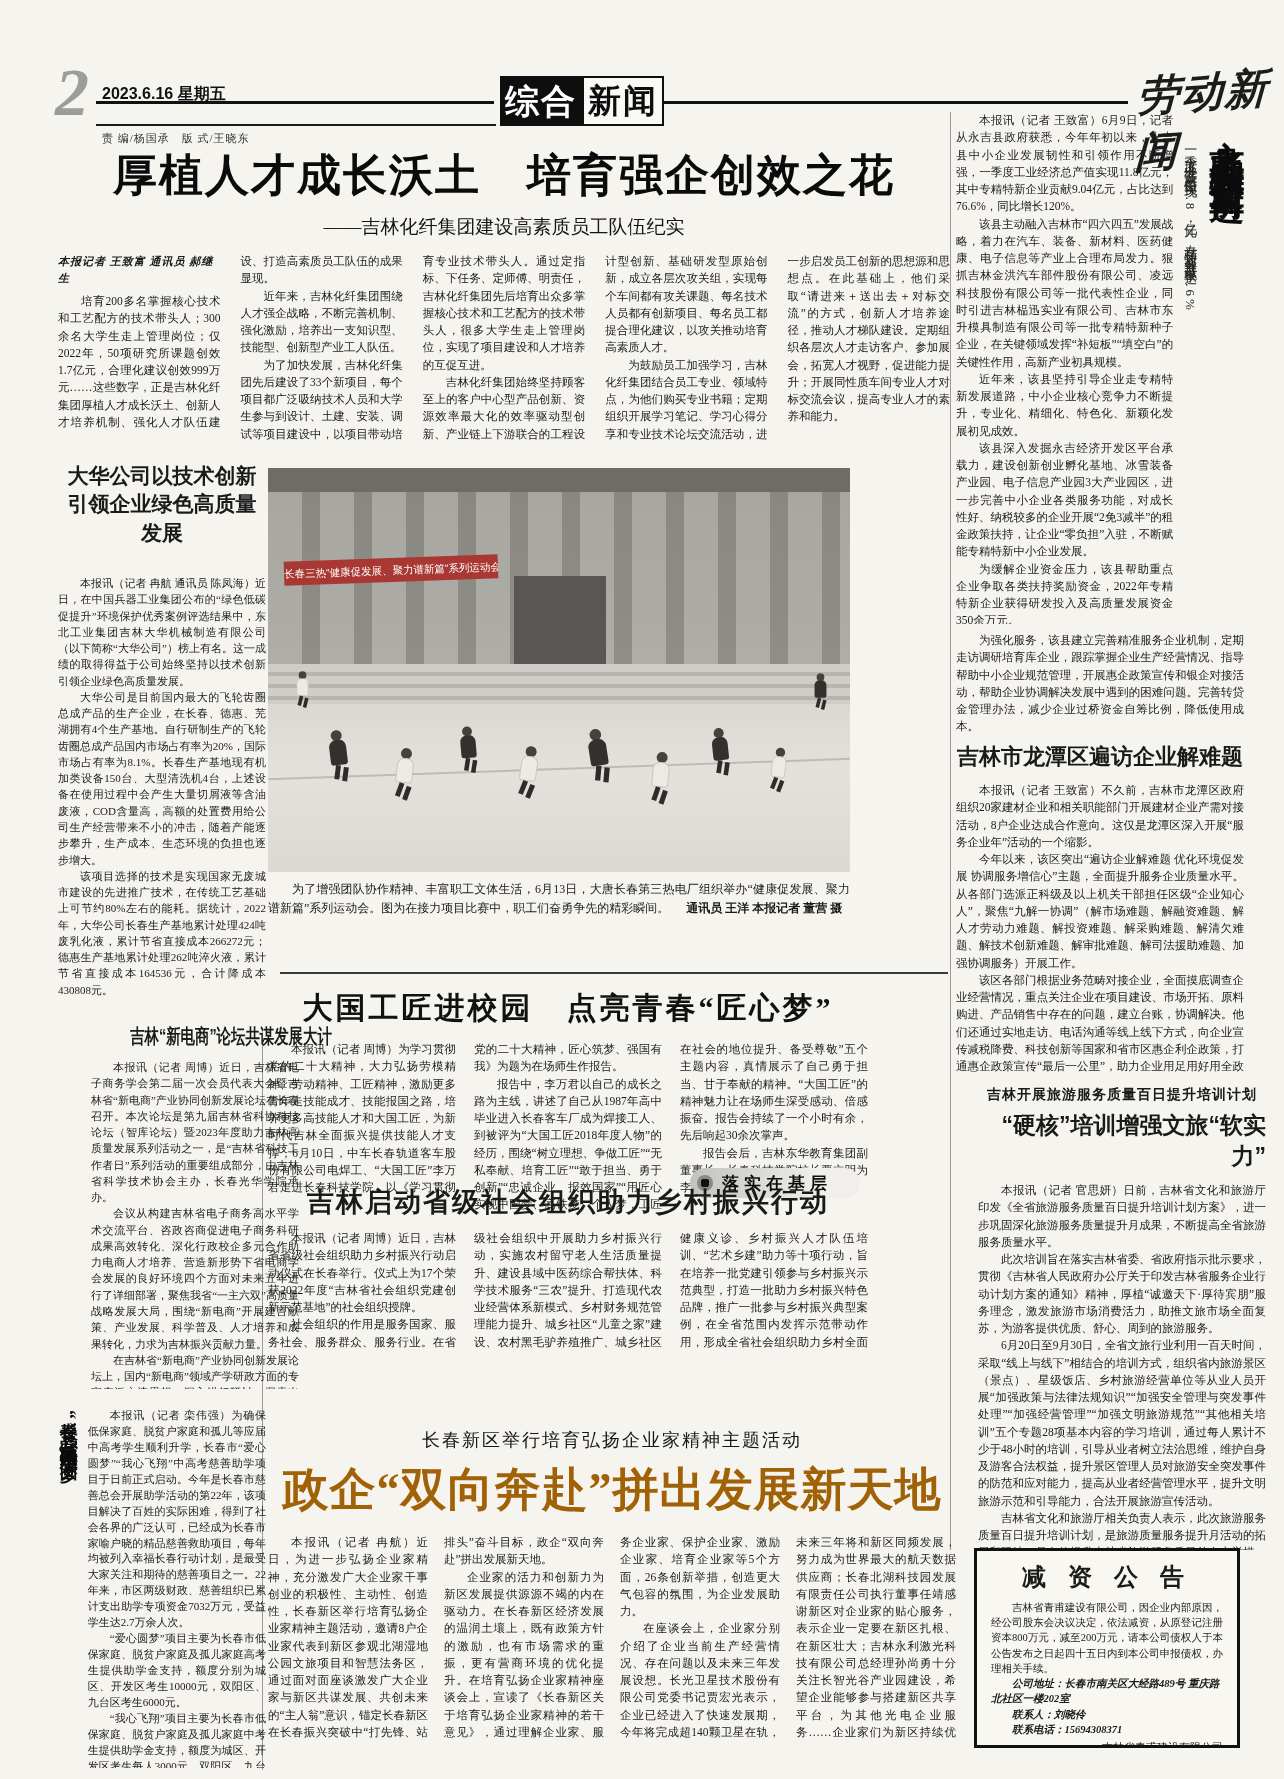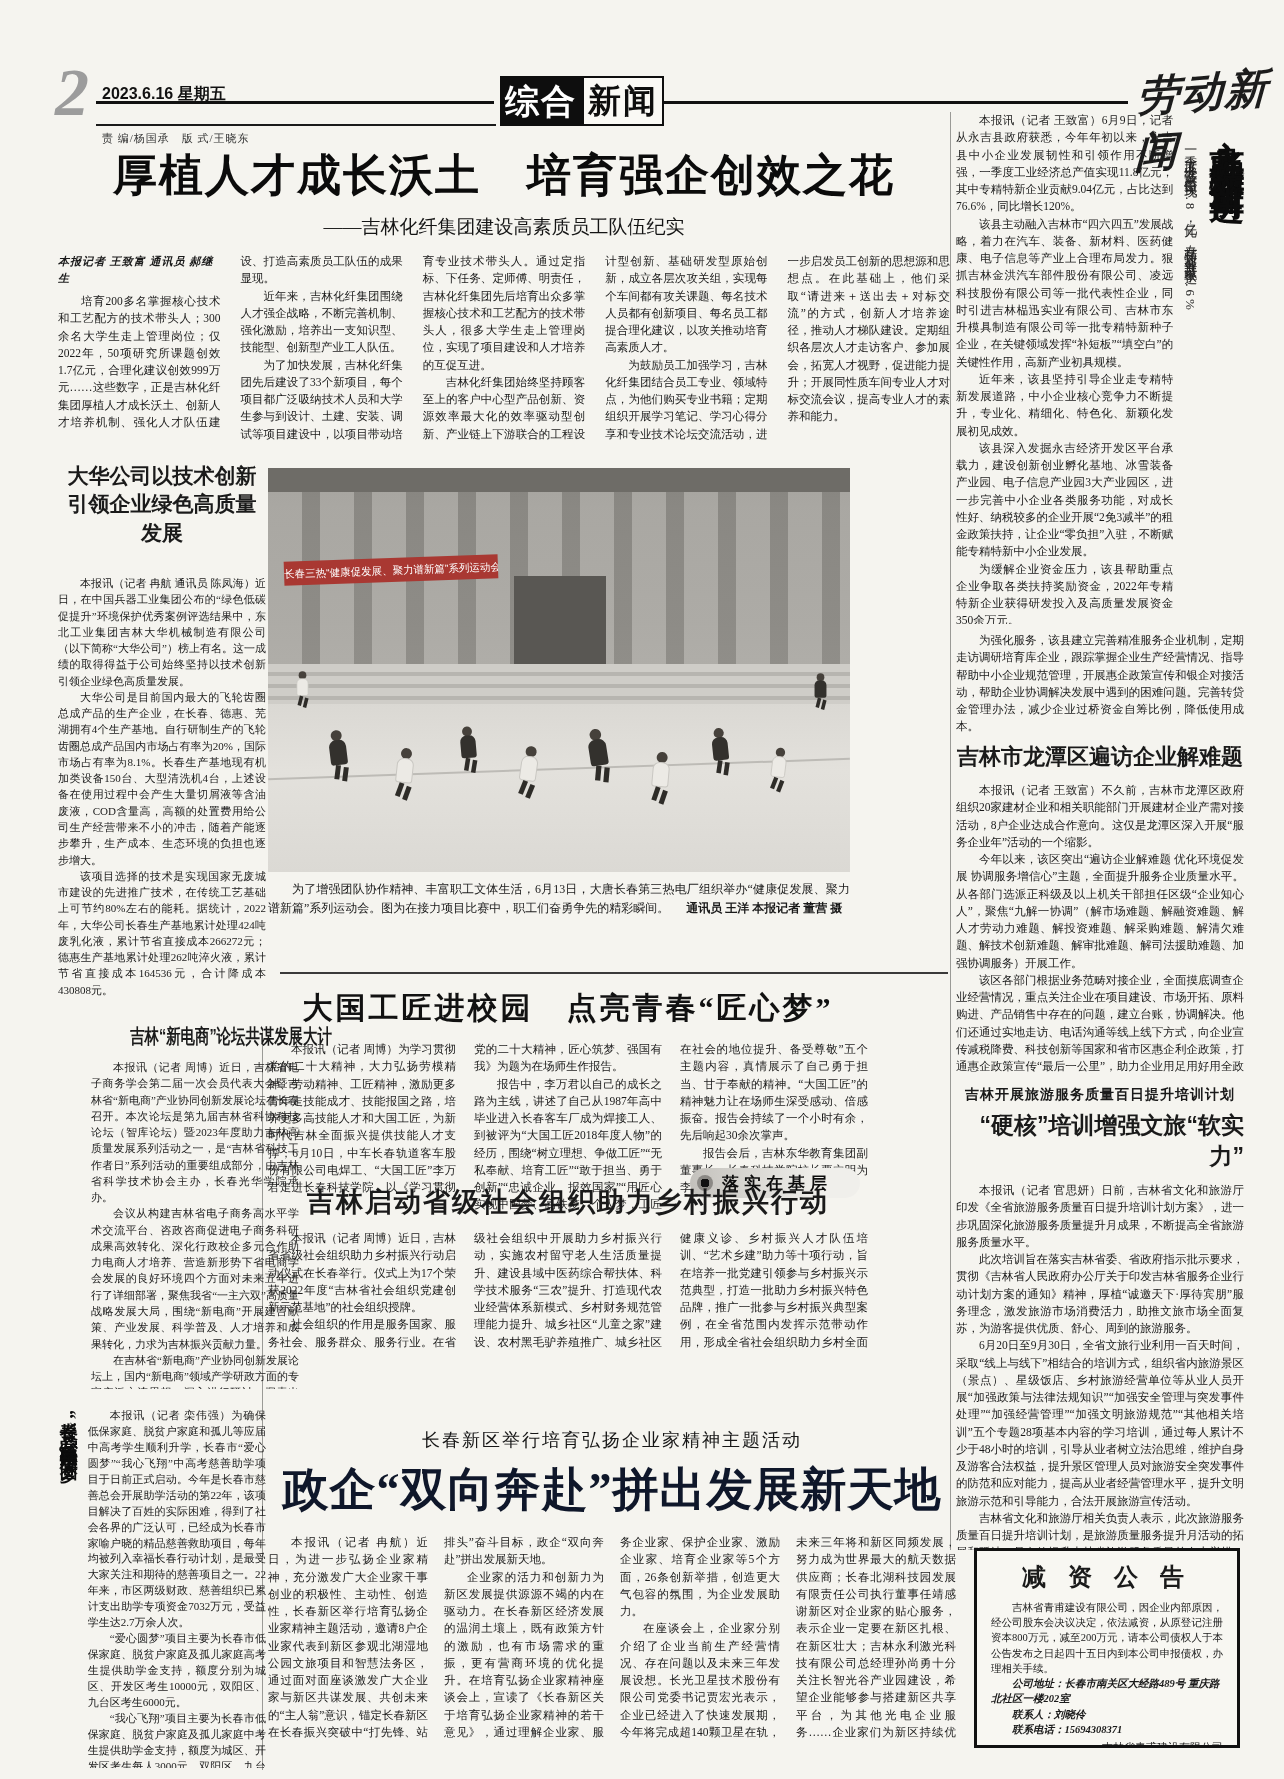--- a/index.html
+++ b/index.html
@@ -33,21 +33,21 @@
   
   .vline { position:absolute; width:1px; background:#9a9a96; }
   .yongji { position:absolute; left:956px; top:112px; width:288px; height:512px; display:flex; gap:8px; }
   .yongji .ytext { flex:1; font-size:11.5px; line-height:1.5; overflow:hidden; }
   .yongji .ysub { writing-mode:vertical-rl; font-size:13px; letter-spacing:3px; padding-top:30px; color:#222; }
   .yongji .ytitle { writing-mode:vertical-rl; font-size:35px; font-weight:800; letter-spacing:4px; line-height:1.05; color:#0c0c0c; }
   .ytail { position:absolute; left:956px; top:632px; width:288px; height:104px; font-size:11.5px; line-height:1.5; overflow:hidden; }
   .longtan { position:absolute; left:956px; top:742px; width:288px; }
   .longtan h2 { font-family:"Liberation Sans",sans-serif; font-size:22px; font-weight:900; text-align:center; letter-spacing:0; }
   .longtan .lbody { margin-top:10px; height:290px; font-size:11.5px; line-height:1.5; overflow:hidden; }
-  .travel { position:absolute; left:956px; top:1086px; width:288px; }
+  .travel { position:absolute; left:978px; top:1086px; width:288px; }
   .travel .kick { font-size:14px; font-weight:700; text-align:center; letter-spacing:1px; }
   .travel h2 { font-family:"Liberation Sans",sans-serif; font-size:23px; font-weight:900; text-align:right; margin-top:6px; }
   .travel .tbody { margin-top:10px; height:368px; font-size:11.5px; line-height:1.5; overflow:hidden; }
   .notice { position:absolute; left:974px; top:1548px; width:266px; height:200px; border:3px solid #111; background:#f8f7f2; padding:10px 14px; overflow:hidden; }
   .notice h3 { text-align:center; font-size:24px; letter-spacing:8px; font-weight:700; }
   .notice .nbody { margin-top:7px; font-size:10.5px; line-height:1.45; text-indent:2em; text-align:justify; }
   .notice .nline { font-size:10.5px; line-height:1.45; font-weight:600; font-style:italic; text-indent:2em; }
   .notice .nsign { font-size:11px; text-align:right; margin-top:3px; }
 
   
@@ -91,21 +91,21 @@
     background:linear-gradient(90deg,#c3c1bc,#f0efeb 75%); display:flex; align-items:center; padding-left:7px; }
   .badge .dot { width:16px; height:16px; border-radius:50%; background:radial-gradient(circle at 50% 50%, #111 0 38%, #8b8985 40% 100%); }
   .badge .blabel { font-weight:800; font-size:17px; letter-spacing:5px; margin-left:9px; color:#0d0d0d; }
 
   .xiangcun { position:absolute; left:268px; top:1184px; width:600px; }
   .xiangcun h2 { font-size:27px; font-weight:600; text-align:center; letter-spacing:2px; }
   .xiangcun .xcbody { margin-top:10px; height:128px; column-count:3; column-gap:18px; font-size:11.5px; line-height:1.5; }
 
   .zhengqi { position:absolute; left:268px; top:1428px; width:688px; }
   .zhengqi .kick { font-size:18px; text-align:center; letter-spacing:2px; color:#161616; }
-  .zhengqi h1 { font-size:46px; font-weight:900; text-align:center; margin-top:7px; letter-spacing:1px; color:#0f172a; font-family:"Liberation Serif",serif; }
+  .zhengqi h1 { font-size:46px; font-weight:900; text-align:center; margin-top:7px; letter-spacing:1px; color:#a16207; font-family:"Liberation Serif",serif; }
   .zhengqi .zbody { margin-top:13px; height:212px; column-count:4; column-gap:16px; font-size:11.5px; line-height:1.5; }
 </style>
 </head>
 <body>
 
 <div class="page">
 
   <div class="pagenum">2</div>
   <div class="date">2023.6.16 星期五</div>
   <div class="flank l"></div>

